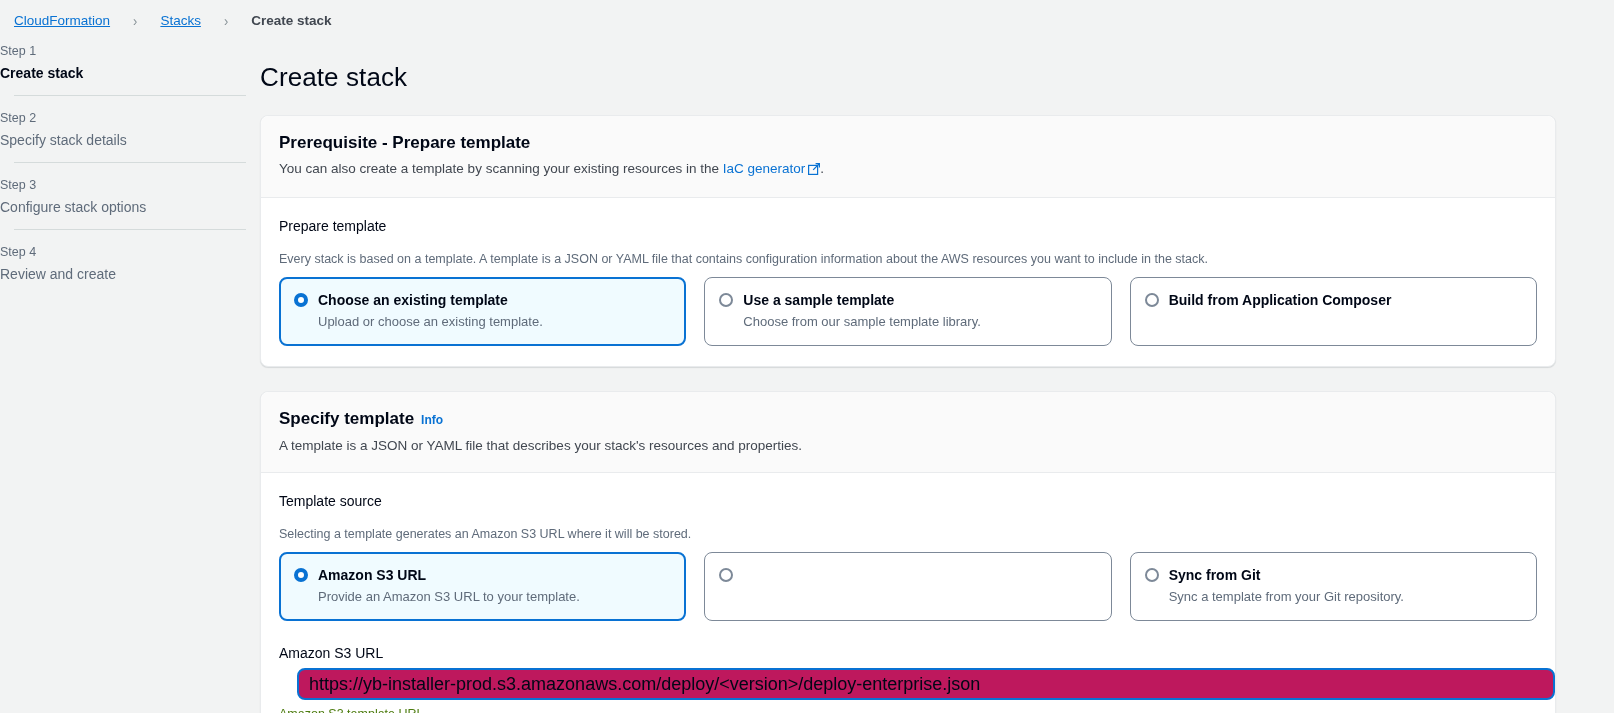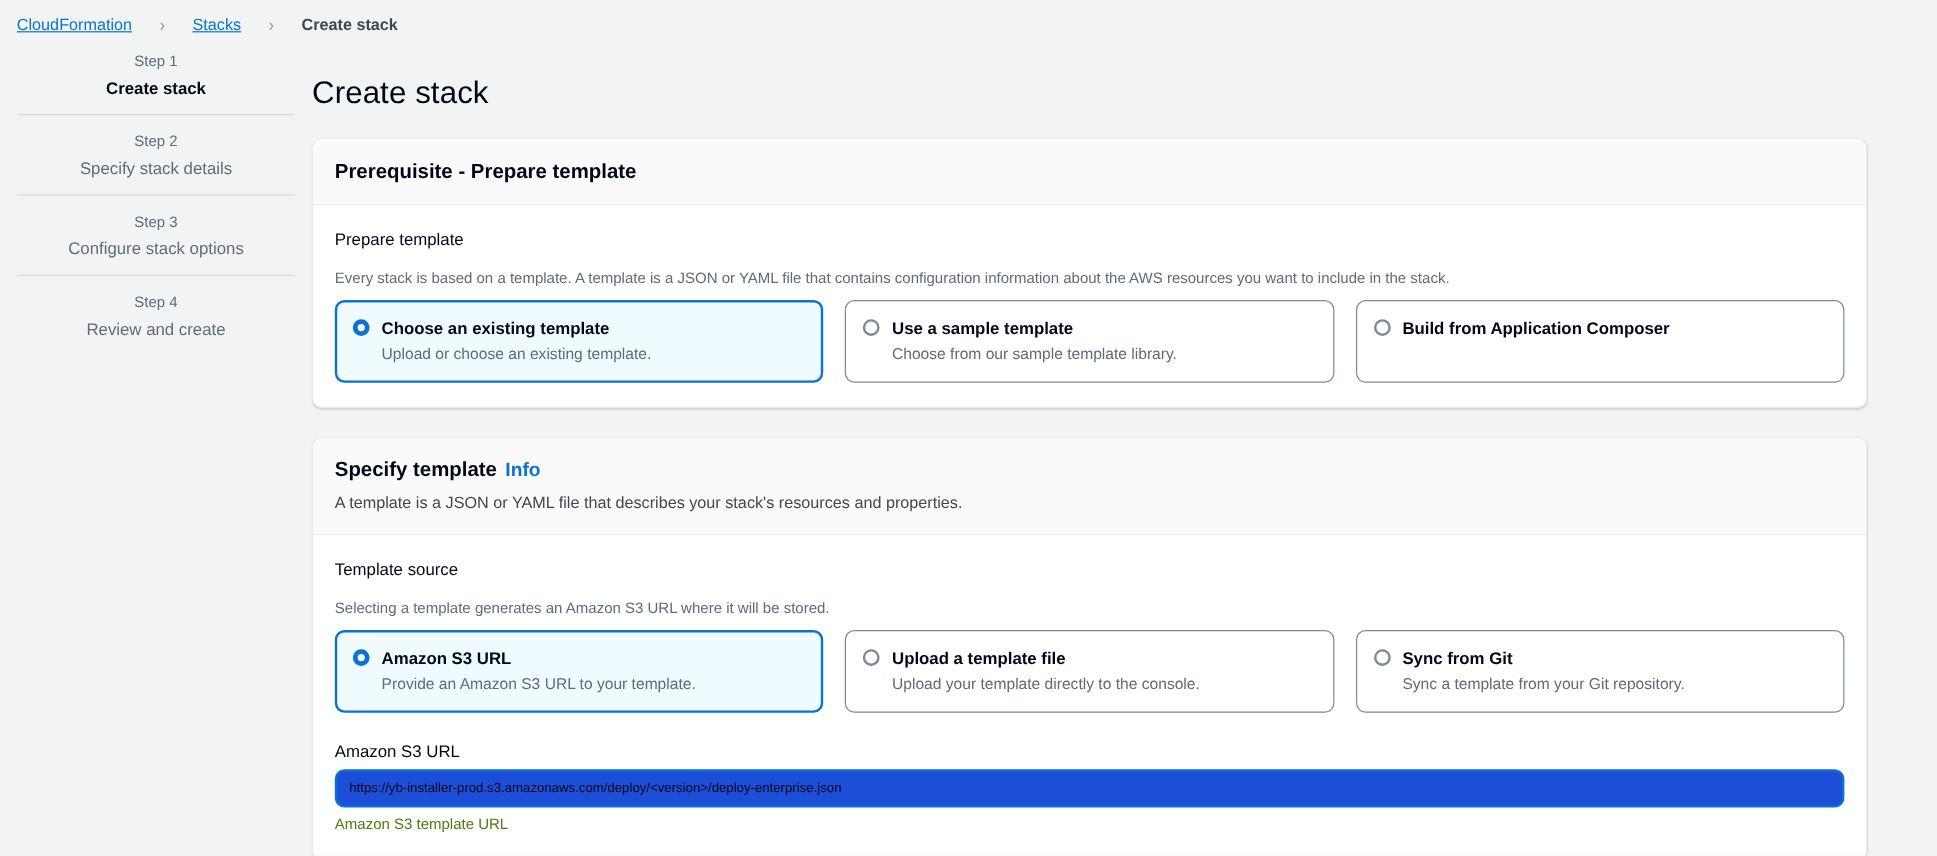--- a/index.html
+++ b/index.html
@@ -47,21 +47,20 @@
     height: 681px;
   }
   .sidebar {
     width: 260px;
     flex: 0 0 260px;
     padding: 10px 0 0 0;
   }
   .step {
     padding: 0 0;
     margin-bottom: 12px;
-    text-align: center;
   }
   .step-num {
     font-size: 12.5px;
     color: #5f6b7a;
     line-height: 18px;
     margin-bottom: 3px;
   }
   .step-name {
     font-size: 14px;
     color: #5f6b7a;
@@ -107,21 +106,21 @@
   .card-head h2 {
     font-size: 17px;
     font-weight: bold;
     color: #000716;
     line-height: 22px;
     display: flex;
     align-items: baseline;
     gap: 7px;
   }
   .info-link {
-    font-size: 16px;
+    font-size: 12px;
     font-weight: bold;
     color: #0972d3;
     text-decoration: none;
     cursor: pointer;
     text-align: right;
   }
   .card-head p {
     font-size: 13.5px;
     color: #414750;
     margin-top: 5px;
@@ -199,26 +198,27 @@
   }
 
   
   .input-block { margin-top: 22px; }
   .text-input {
     width: 100%;
     height: 32px;
     border: 2px solid #0972d3;
     border-radius: 8px;
     padding: 4px 10px;
-    font-size: 11px;
+    font-size: 18px;
     font-family: "Liberation Sans", sans-serif;
     color: #000716;
-    background: #1d4ed8;
+    background: #be185d;
     outline: none;
     margin-top: 5px;
+    margin-left: 18px;
   }
   .input-hint {
     font-size: 12.5px;
     color: #4d7c0f;
     line-height: 18px;
     margin-top: 5px;
   }
 </style>
 </head>
 <body>
@@ -262,20 +262,25 @@
 
   <div class="main">
 
     <h1 class="page-title">Create stack</h1>
 
     <div class="card">
       <div class="card-head">
         <h2>
           <span>Prerequisite - Prepare template</span>
         </h2>
+        <p><span>You can also create a template by scanning your existing resources in the </span><a class="inline-link">IaC generator</a><span class="ext-icon"><svg width="12" height="12" viewBox="0 0 12 12">
+                <rect x="0.6" y="2.4" width="9" height="9" fill="none" stroke="#0972d3" stroke-width="1.2"></rect>
+                <path d="M5.2 6.8 L11 1" stroke="#0972d3" stroke-width="1.2" fill="none"></path>
+                <path d="M7.6 0.6 H11.4 V4.4" stroke="#0972d3" stroke-width="1.2" fill="none"></path>
+              </svg></span><span>.</span></p>
       </div>
       <div class="card-body">
         <div class="field-label">Prepare template</div>
         <div class="field-desc">Every stack is based on a template. A template is a JSON or YAML file that contains configuration information about the AWS resources you want to include in the stack.</div>
 
         <div class="tiles">
 
           <div class="tile selected">
             <span class="radio"></span>
             <span class="tile-texts">
@@ -320,24 +325,20 @@
           <div class="tile selected">
             <span class="radio"></span>
             <span class="tile-texts">
               <span class="tile-title">Amazon S3 URL</span>
               <span class="tile-desc">Provide an Amazon S3 URL to your template.</span>
             </span>
           </div>
 
           <div class="tile">
             <span class="radio"></span>
-            <span class="tile-texts">
-              <span class="tile-title">Upload a template file</span>
-              <span class="tile-desc">Upload your template directly to the console.</span>
-            </span>
           </div>
 
           <div class="tile">
             <span class="radio"></span>
             <span class="tile-texts">
               <span class="tile-title">Sync from Git</span>
               <span class="tile-desc">Sync a template from your Git repository.</span>
             </span>
           </div>
 

